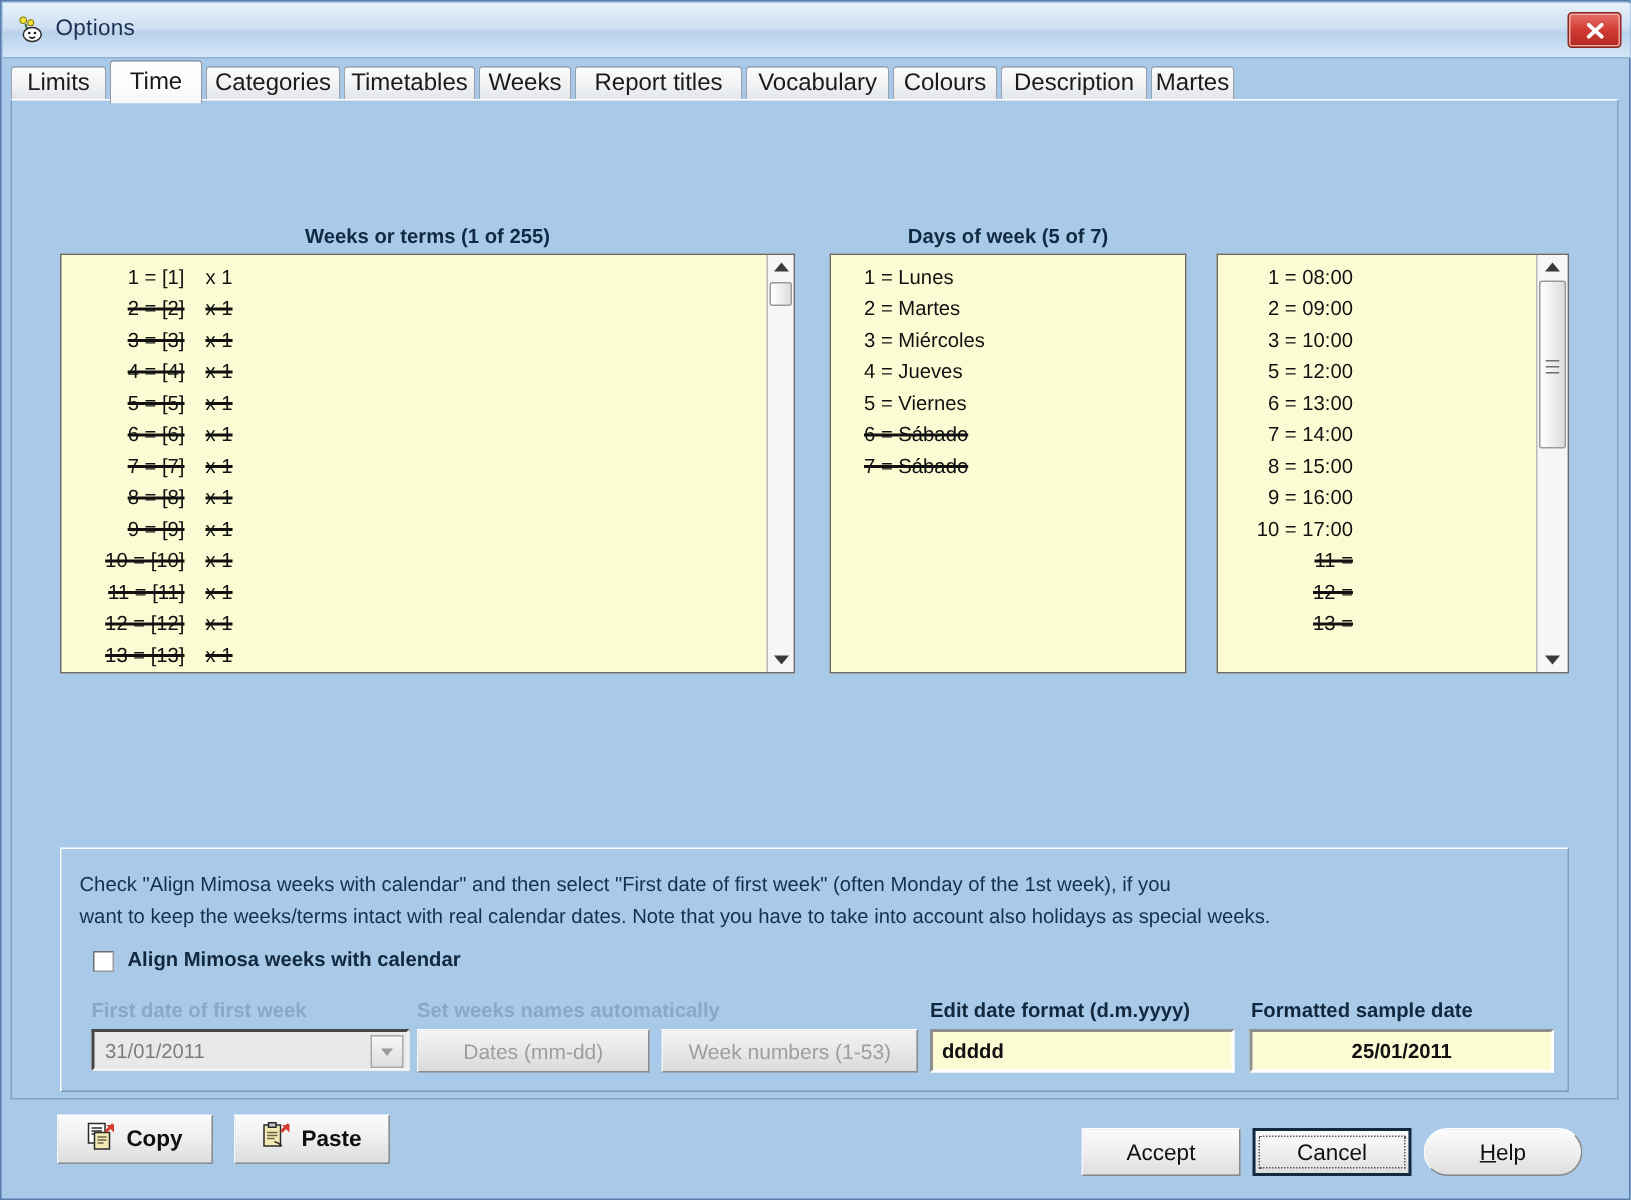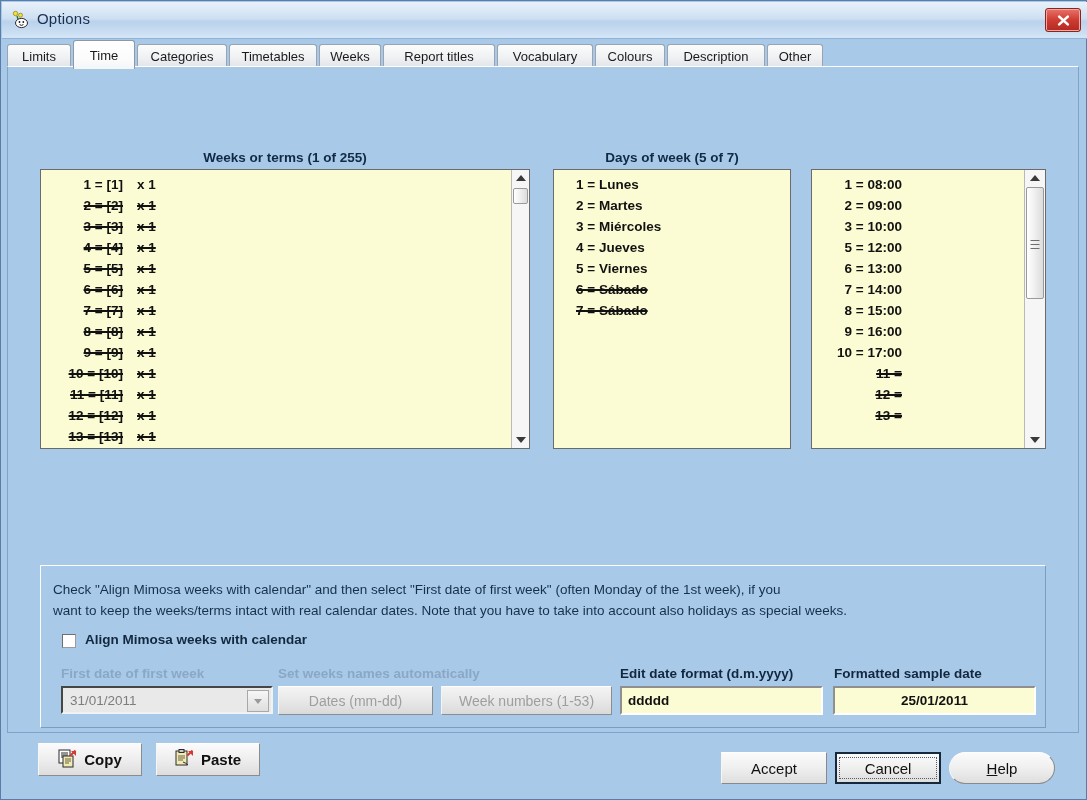--- a/index.html
+++ b/index.html
@@ -68,21 +68,21 @@
   }
   .tab {
     position: absolute;
     top: 4px;
     height: 23px;
     box-sizing: border-box;
     background: linear-gradient(to bottom, #fcfcfc 0%, #eef0f2 60%, #e2e5e9 100%);
     border: 1px solid #9aa4b0;
     border-bottom: none;
     border-radius: 3px 3px 0 0;
-    font-size: 13px;
+    font-size: 16px;
     color: #1a1a1a;
     display: flex;
     align-items: center;
     justify-content: center;
     padding: 0 8px;
     cursor: pointer;
     white-space: nowrap;
   }
   .tab.active {
     top: 0;
@@ -119,21 +119,21 @@
   }
   .list-inner {
     position: absolute;
     left: 0; top: 4px;
     right: 0;
   }
   .list-row {
     height: 21px;
     line-height: 21px;
     font-size: 13.5px;
-    font-weight: bold;
+    font-weight: normal;
     color: #111111;
     white-space: nowrap;
     position: relative;
   }
   .list-row.struck .lbl,
   .list-row.struck .mult {
     text-decoration: line-through;
     text-decoration-thickness: 1.5px;
   }
   .lbl {
@@ -407,21 +407,21 @@
   <div id="tabstrip">
       <div class="tab" style="left: 0px; width: 64px;">Limits</div>
       <div class="tab active" style="left: 66px; width: 62px;">Time</div>
       <div class="tab" style="left: 130px; width: 90px;">Categories</div>
       <div class="tab" style="left: 222px; width: 88px;">Timetables</div>
       <div class="tab" style="left: 312px; width: 62px;">Weeks</div>
       <div class="tab" style="left: 376px; width: 112px;">Report titles</div>
       <div class="tab" style="left: 490px; width: 96px;">Vocabulary</div>
       <div class="tab" style="left: 588px; width: 70px;">Colours</div>
       <div class="tab" style="left: 660px; width: 98px;">Description</div>
-      <div class="tab" style="left: 760px; width: 56px;">Other</div>
+      <div class="tab" style="left: 760px; width: 56px;">Martes</div>
     </div>
 
   <div id="tabpage">
 
     <div class="list-title" id="weeks-title">Weeks or terms (1 of 255)</div>
     <div class="listbox" id="weeks-list">
       <div class="list-inner">
           <div class="list-row">
             <span class="lbl">1 = [1]</span>
             <span class="mult">x 1</span>

